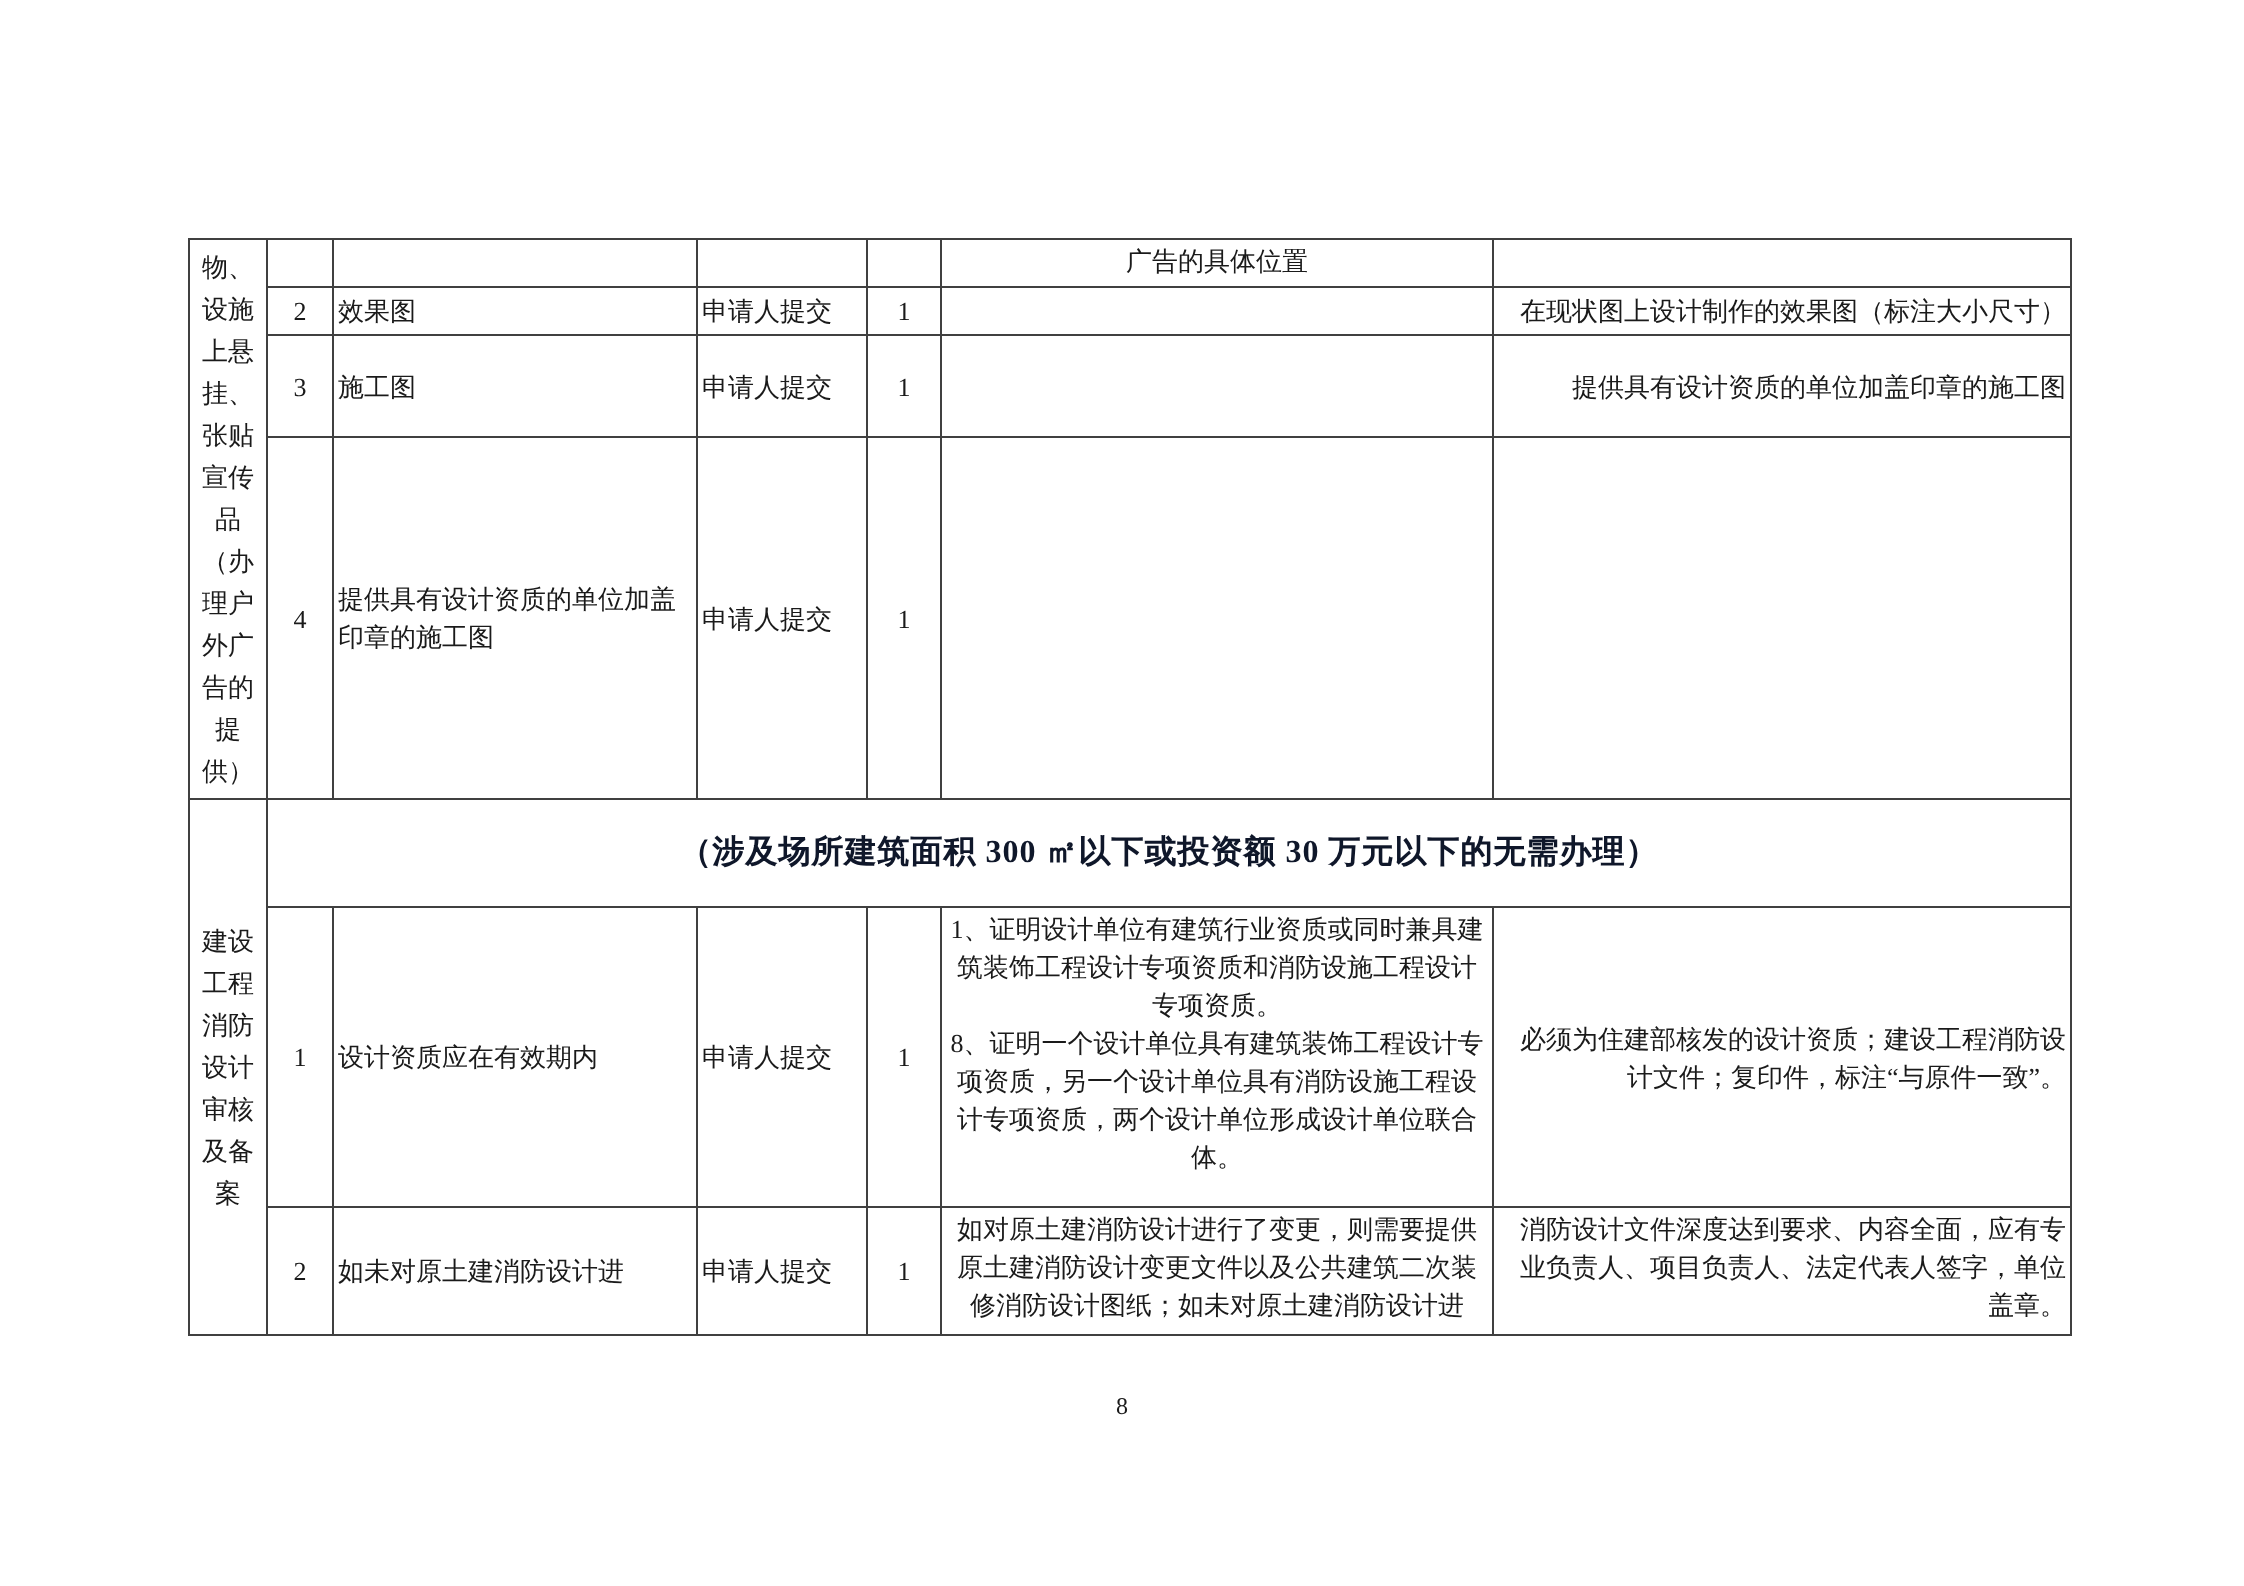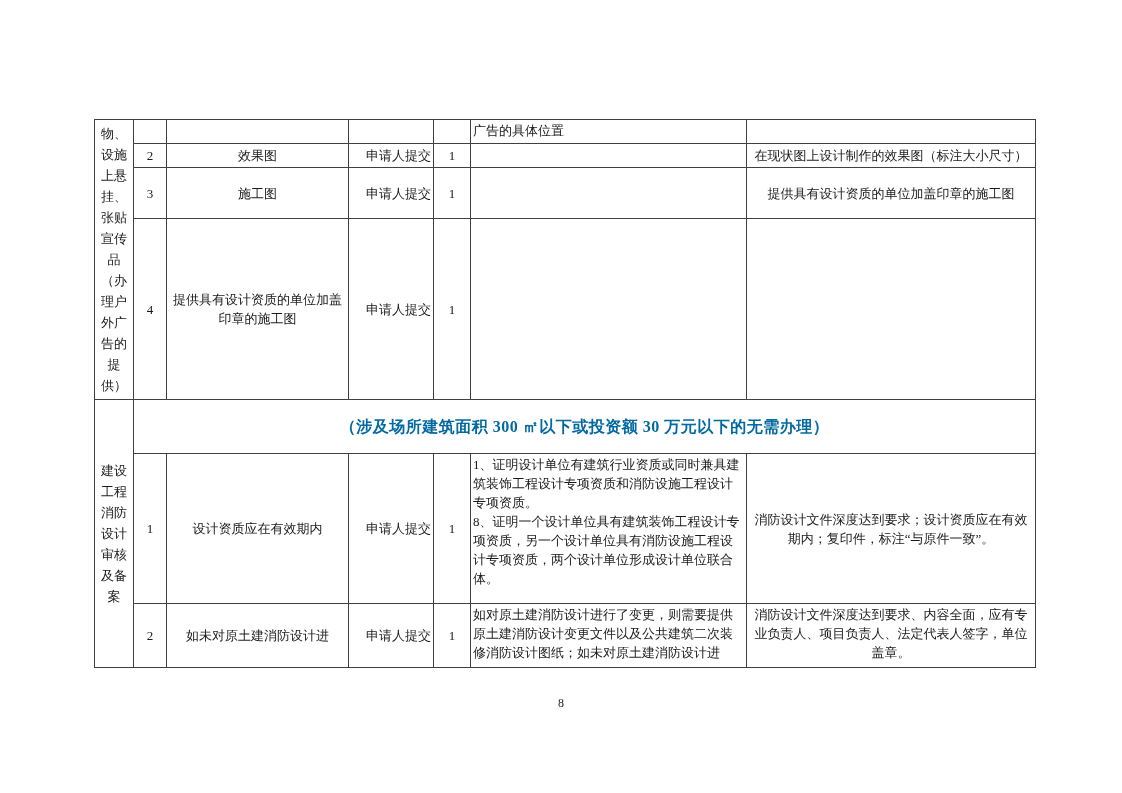--- a/index.html
+++ b/index.html
@@ -33,38 +33,38 @@
     overflow: hidden;
     word-break: break-all;
   }
   td.cat {
     text-align: center;
     white-space: pre-line;
     line-height: 21px;
     padding: 0 1px;
   }
   td.c-num, td.c-qty { text-align: center; }
-  td.c-who { text-align: right; }
-  td.c-name { text-align: center; }
-  td.c-note { text-align: left; padding: 1px 2px; }
+  td.c-who { text-align: left; }
+  td.c-name { text-align: left; }
+  td.c-note { text-align: center; padding: 1px 2px; }
   td.v-top { vertical-align: top; }
-  td.c-req { text-align: center; padding: 1px 2px; }
+  td.c-req { text-align: right; padding: 1px 2px; }
   td.nowrap { white-space: nowrap; word-break: keep-all; }
   tr.r-partial { height: 24px; }
   tr.r-s1-2 { height: 24px; }
   tr.r-s1-3 { height: 51px; }
   tr.r-s1-4 { height: 181px; }
   tr.r-notice { height: 54px; }
   tr.r-s2-1 { height: 150px; }
   tr.r-s2-2 { height: 64px; }
   td.notice-cell {
     text-align: center;
     font-weight: bold;
     font-size: 16px;
-    color: #0369a1;
+    color: #0f172a;
     letter-spacing: 0.5px;
     word-break: keep-all;
   }
   .page-num {
     position: absolute;
     top: 696px;
     left: 0;
     width: 100%;
     text-align: center;
     font-size: 12px;
@@ -148,21 +148,21 @@
       <td class="notice-cell" colspan="6">（涉及场所建筑面积 300 ㎡以下或投资额 30 万元以下的无需办理）</td>
     </tr>
 
     <tr class="r-s2-1">
       <td class="c-num">1</td>
       <td class="c-name">设计资质应在有效期内</td>
       <td class="c-who">申请人提交</td>
       <td class="c-qty">1</td>
       <td class="c-note v-top" style="white-space:pre-line">1、证明设计单位有建筑行业资质或同时兼具建筑装饰工程设计专项资质和消防设施工程设计专项资质。
 8、证明一个设计单位具有建筑装饰工程设计专项资质，另一个设计单位具有消防设施工程设计专项资质，两个设计单位形成设计单位联合体。</td>
-      <td class="c-req">消防设计文件深度达到要求；设计资质应在有效期内；复印件，标注“与原件一致”。</td>
+      <td class="c-req">必须为住建部核发的设计资质；建设工程消防设计文件；复印件，标注“与原件一致”。</td>
     </tr>
 
     <tr class="r-s2-2">
       <td class="c-num">2</td>
       <td class="c-name">如未对原土建消防设计进</td>
       <td class="c-who">申请人提交</td>
       <td class="c-qty">1</td>
       <td class="c-note v-top">如对原土建消防设计进行了变更，则需要提供原土建消防设计变更文件以及公共建筑二次装修消防设计图纸；如未对原土建消防设计进</td>
       <td class="c-req v-top">消防设计文件深度达到要求、内容全面，应有专业负责人、项目负责人、法定代表人签字，单位盖章。</td>
     </tr>

